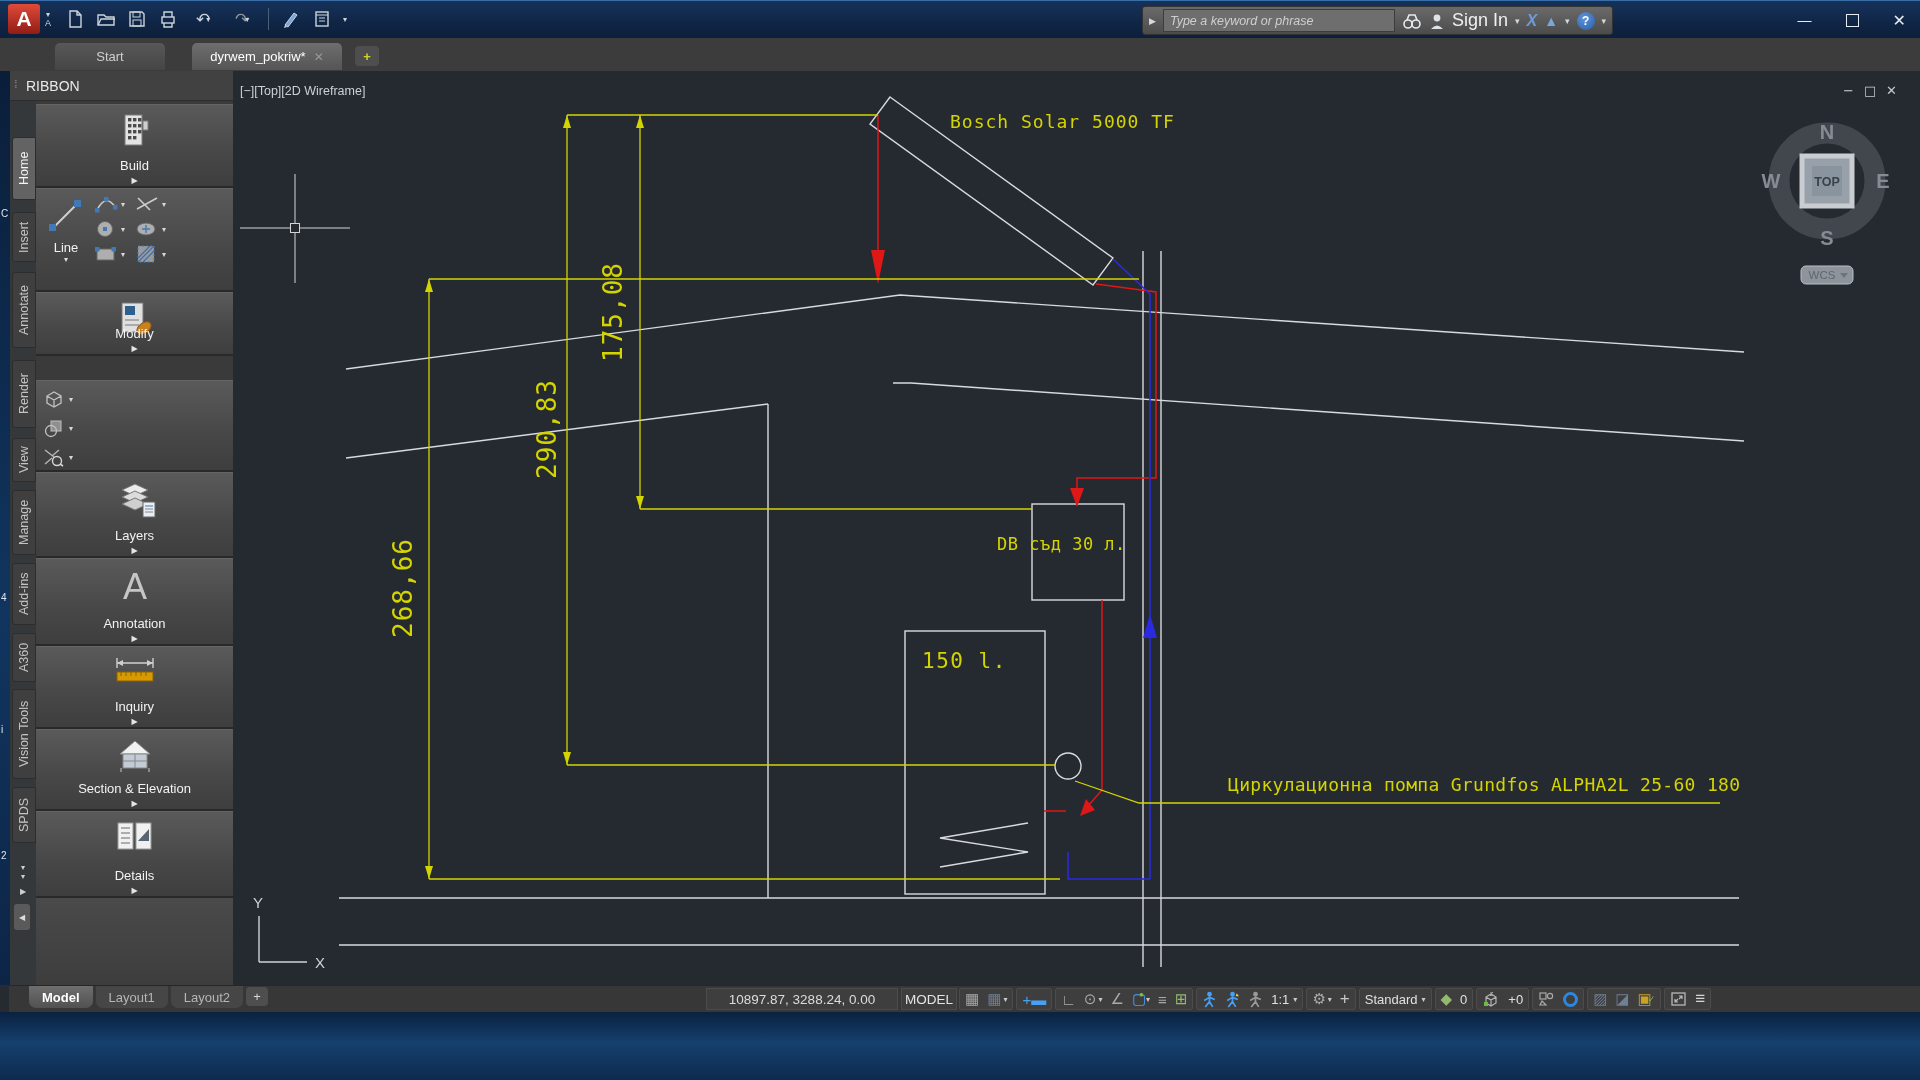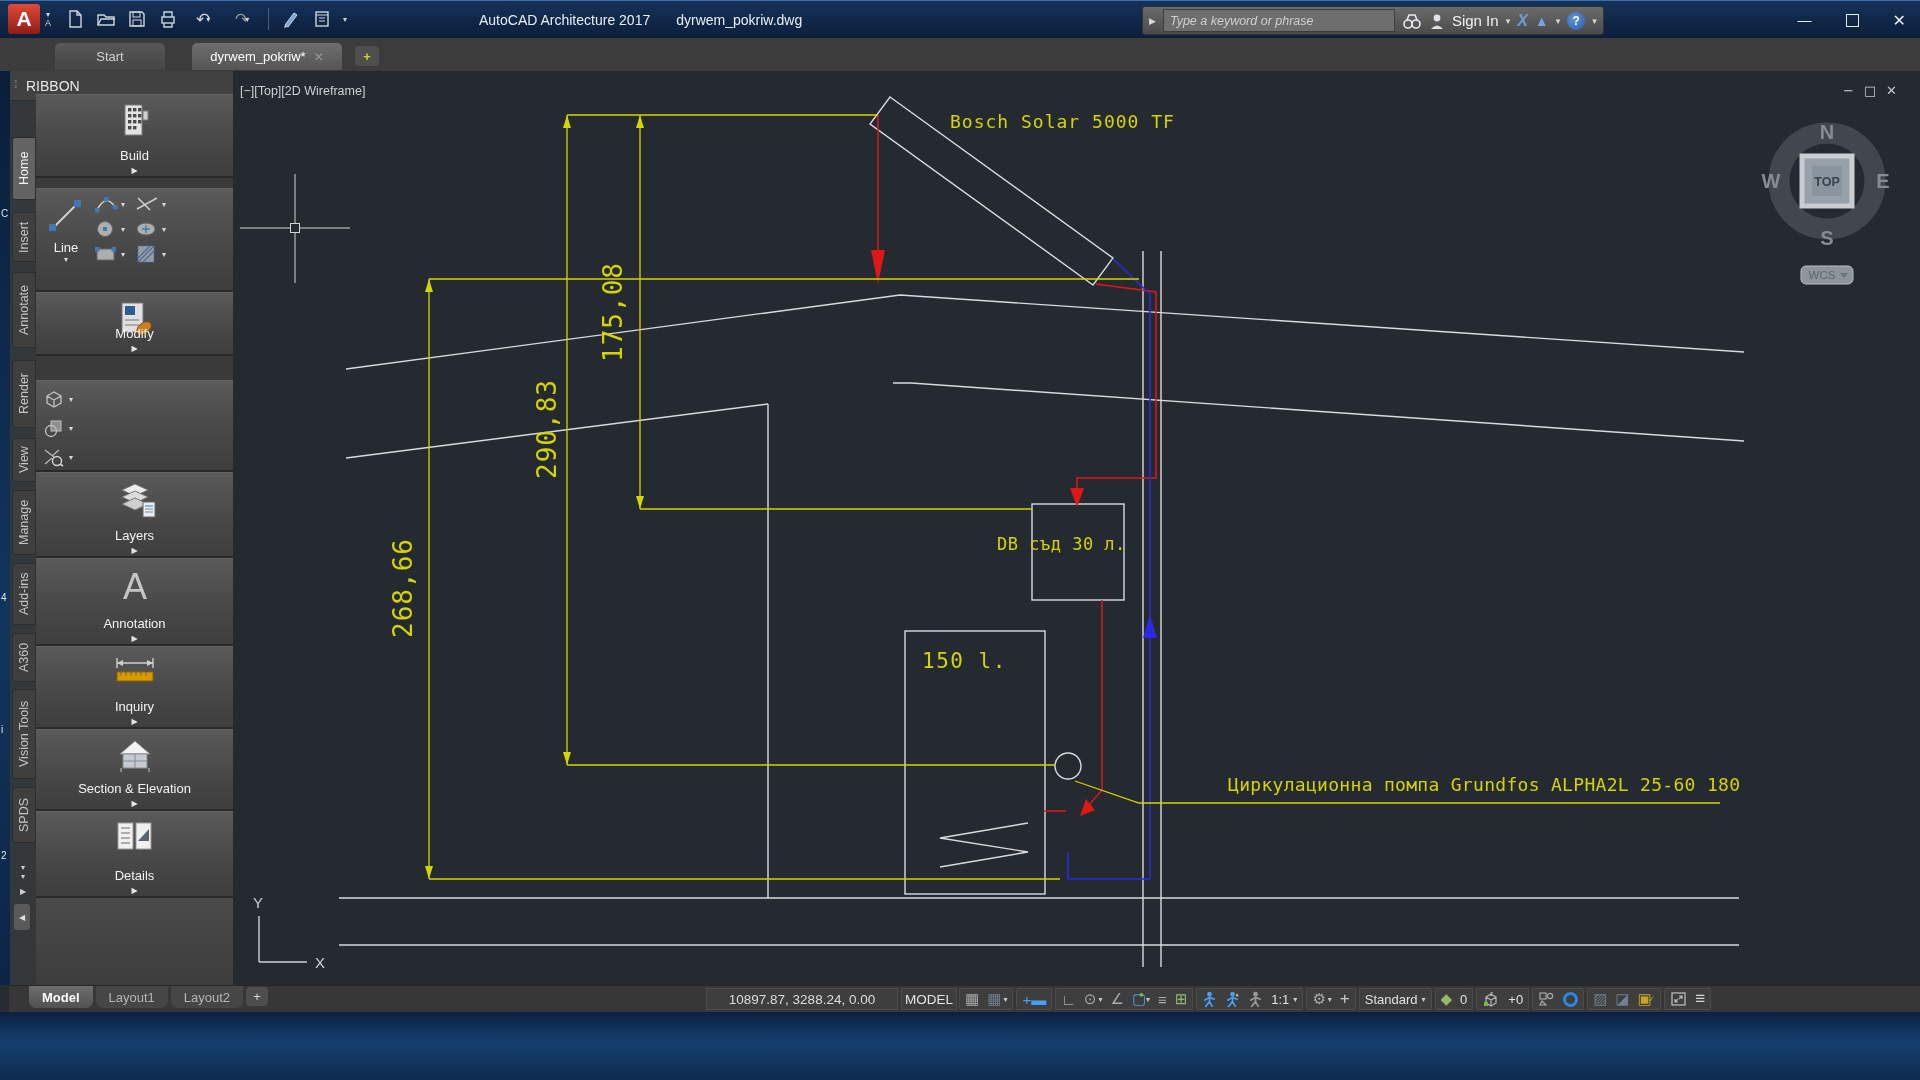--- a/index.html
+++ b/index.html
@@ -19,21 +19,21 @@
   .qdrop{color:#cdd4da;font-size:8px;margin-left:-4px;}
   .qsep{width:1px;height:22px;background:#4a6078;margin:0 4px;}
   .title-text{position:absolute;left:479px;top:0;height:38px;display:flex;align-items:center;gap:26px;
               color:#e9eef4;font-size:14px;}
   .infocenter{position:absolute;left:1142px;top:5px;height:27px;display:flex;align-items:center;
               background:linear-gradient(180deg,#6a6a6a,#4b4b4b);border:1px solid #333;border-radius:3px;padding:0 6px;gap:7px;}
   .ic-arrow{color:#d9d9d9;font-size:9px;}
   .search-input{width:218px;height:21px;background:#6e6e6e;border:1px solid #3d3d3d;color:#eee;
                 font-style:italic;font-size:12.5px;padding:0 6px;font-family:"Liberation Sans",sans-serif;}
   .search-input::placeholder{color:#cfcfcf;}
-  .ic-txt{color:#f0f0f0;font-size:15px;}
+  .ic-txt{color:#f0f0f0;font-size:18px;}
   .win-buttons{position:absolute;right:14px;top:0;height:38px;display:flex;align-items:center;gap:34px;
                color:#e8ecf1;font-size:14px;}
   .win-buttons span{cursor:default;}
   .wb-box{display:inline-block;width:11px;height:11px;border:1.5px solid #e8ecf1;}
 
   
   .filetabs{position:absolute;left:0;top:38px;width:1920px;height:33px;background:#3c3c3c;border-bottom:1px solid #2a2a2a;}
   .ftab{position:absolute;top:5px;height:27px;border-radius:5px 5px 0 0;display:flex;align-items:center;
         justify-content:center;font-size:13px;gap:8px;}
   .ftab-start{left:24px;width:110px;background:linear-gradient(180deg,#585858,#454545);color:#cfcfcf;margin-left:31px;}
@@ -165,24 +165,20 @@
             <line x1="4" y1="6" x2="16" y2="6" stroke="#cdd4da"></line>
             <line x1="7" y1="9" x2="13" y2="9" stroke="#cdd4da"></line>
             <line x1="7" y1="12" x2="13" y2="12" stroke="#cdd4da"></line>
           </svg>
       </div>
       <div class="qbtn" style="width:14px;">
           <span class="qdrop">▾</span>
         </div>
     </div>
 
-    <div class="title-text">
-      <span>AutoCAD Architecture 2017</span>
-      <span>dyrwem_pokriw.dwg</span>
-    </div>
 
     <div class="infocenter">
       <span class="ic-arrow">▶</span>
       <input class="search-input" type="text" placeholder="Type a keyword or phrase" style="">
       <svg width="20" height="18" viewBox="0 0 20 18">
           <circle cx="6" cy="12" r="4" fill="none" stroke="#e6eaee" stroke-width="1.6"></circle>
           <circle cx="14" cy="12" r="4" fill="none" stroke="#e6eaee" stroke-width="1.6"></circle>
           <path d="M5 8 L7 3 h6 l2 5" fill="none" stroke="#e6eaee" stroke-width="1.6"></path>
         </svg>
       <svg width="16" height="18" viewBox="0 0 16 18">
@@ -260,21 +256,21 @@
       <div class="rtab" style="top:686px;height:56px;">
           <span>SPDS</span>
         </div>
       <div class="strip-arrows">
         <div>▾<br>▾</div>
         <div style="margin-top:6px;">▶</div>
         <div class="strip-btn">◀</div>
       </div>
     </div>
 
-    <div class="rb-panel" style="top:23px;height:84px;">
+    <div class="rb-panel" style="top:33px;height:84px;">
       <div class="rb-icon">
         <svg width="38" height="40" viewBox="0 0 38 40">
             <rect x="9" y="3" width="17" height="30" fill="#e3e3e3" stroke="#7a7a7a"></rect>
             <g fill="#4a4a4a">
               <rect x="12" y="6" width="3.4" height="3.4"></rect>
               <rect x="17" y="6" width="3.4" height="3.4"></rect>
               <rect x="22" y="6" width="3.4" height="3.4"></rect>
               <rect x="12" y="12" width="3.4" height="3.4"></rect>
               <rect x="17" y="12" width="3.4" height="3.4"></rect>
               <rect x="22" y="12" width="3.4" height="3.4"></rect>

